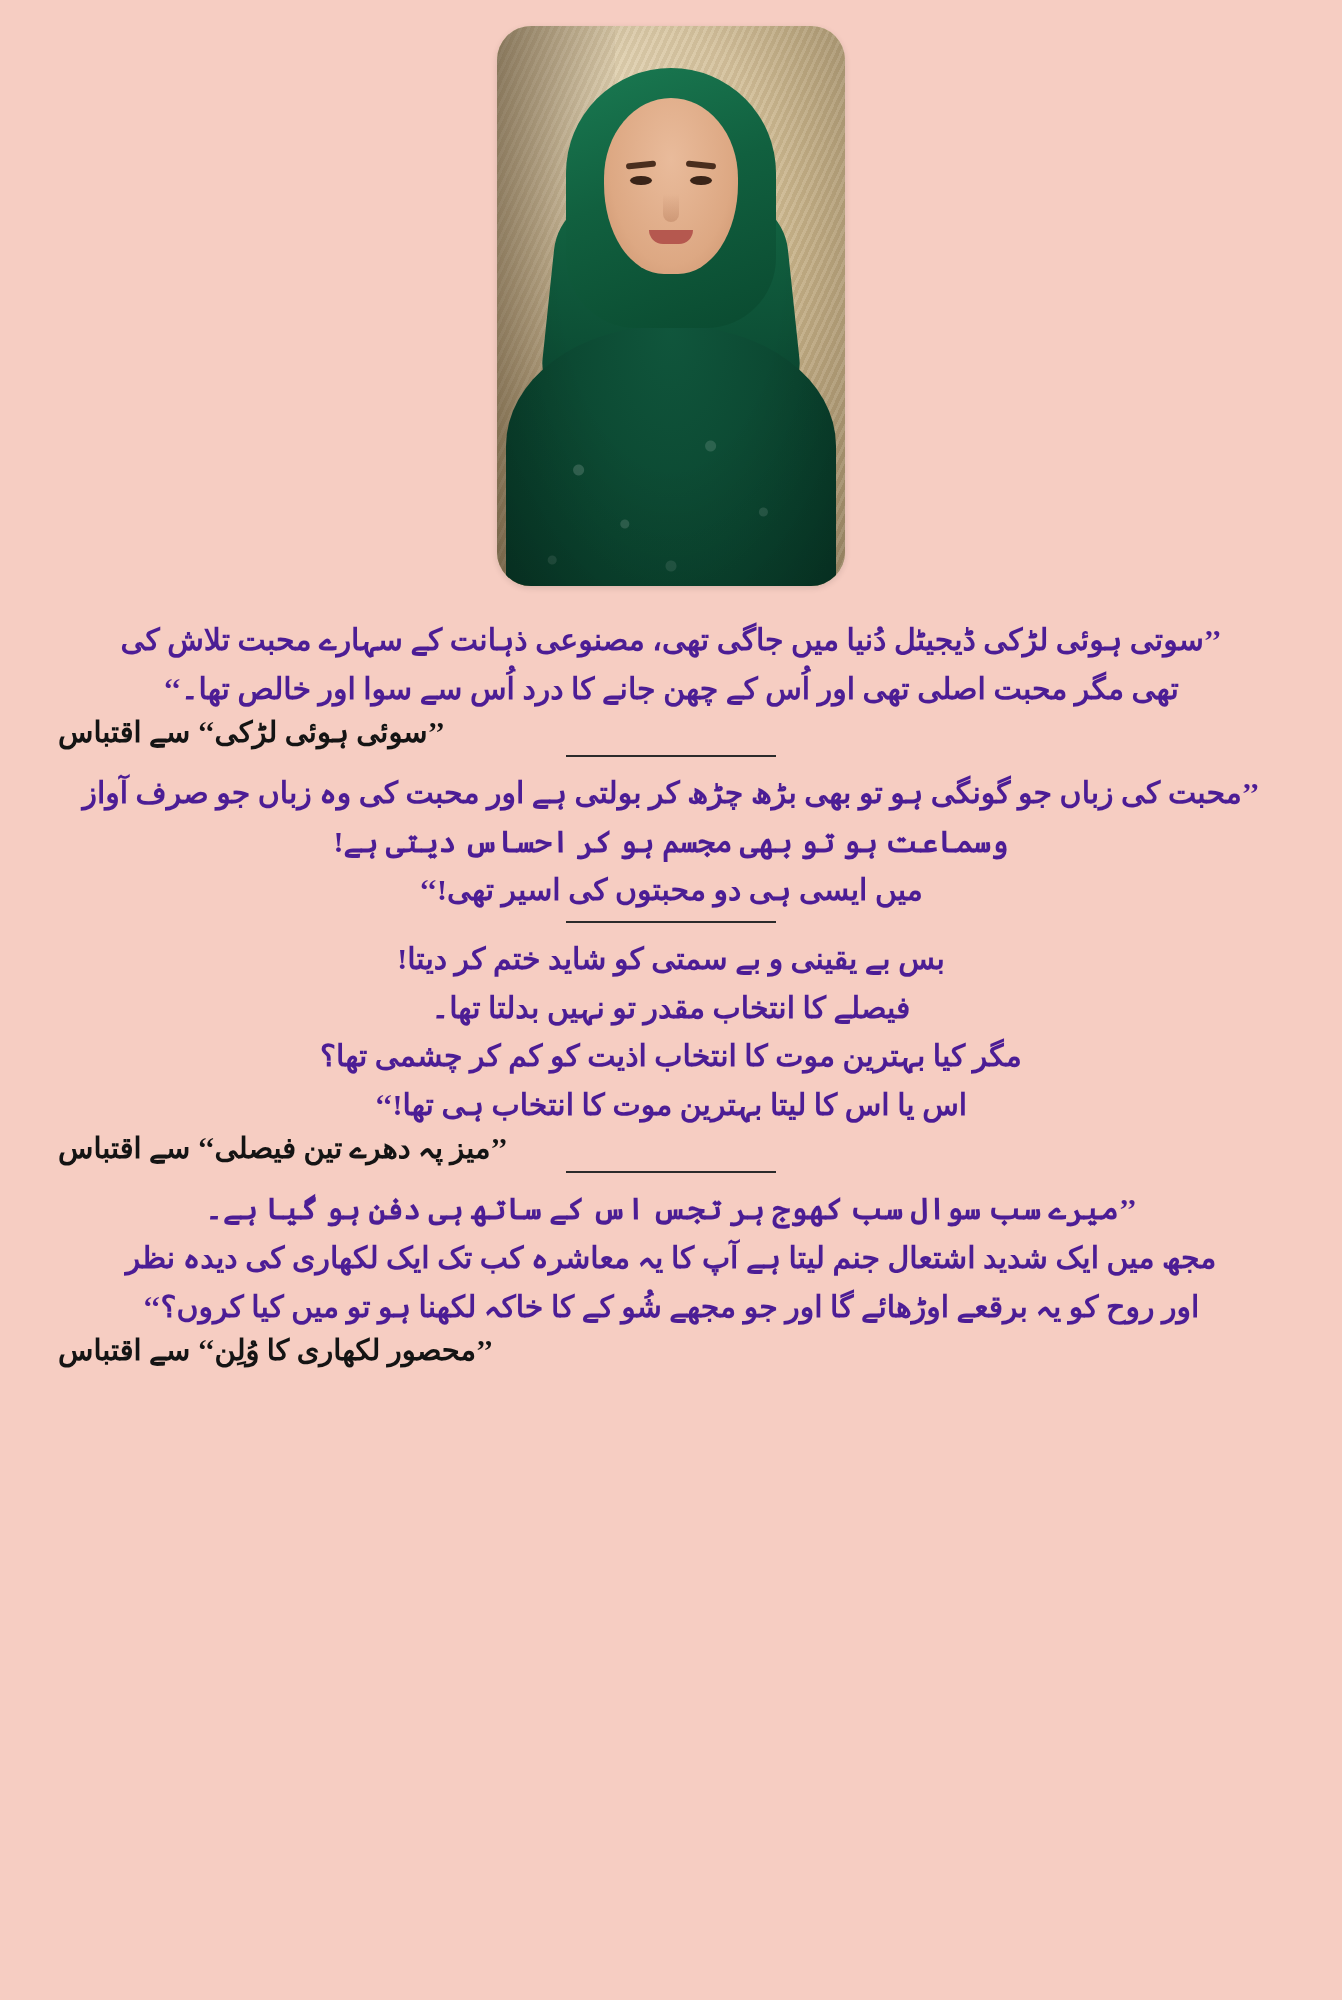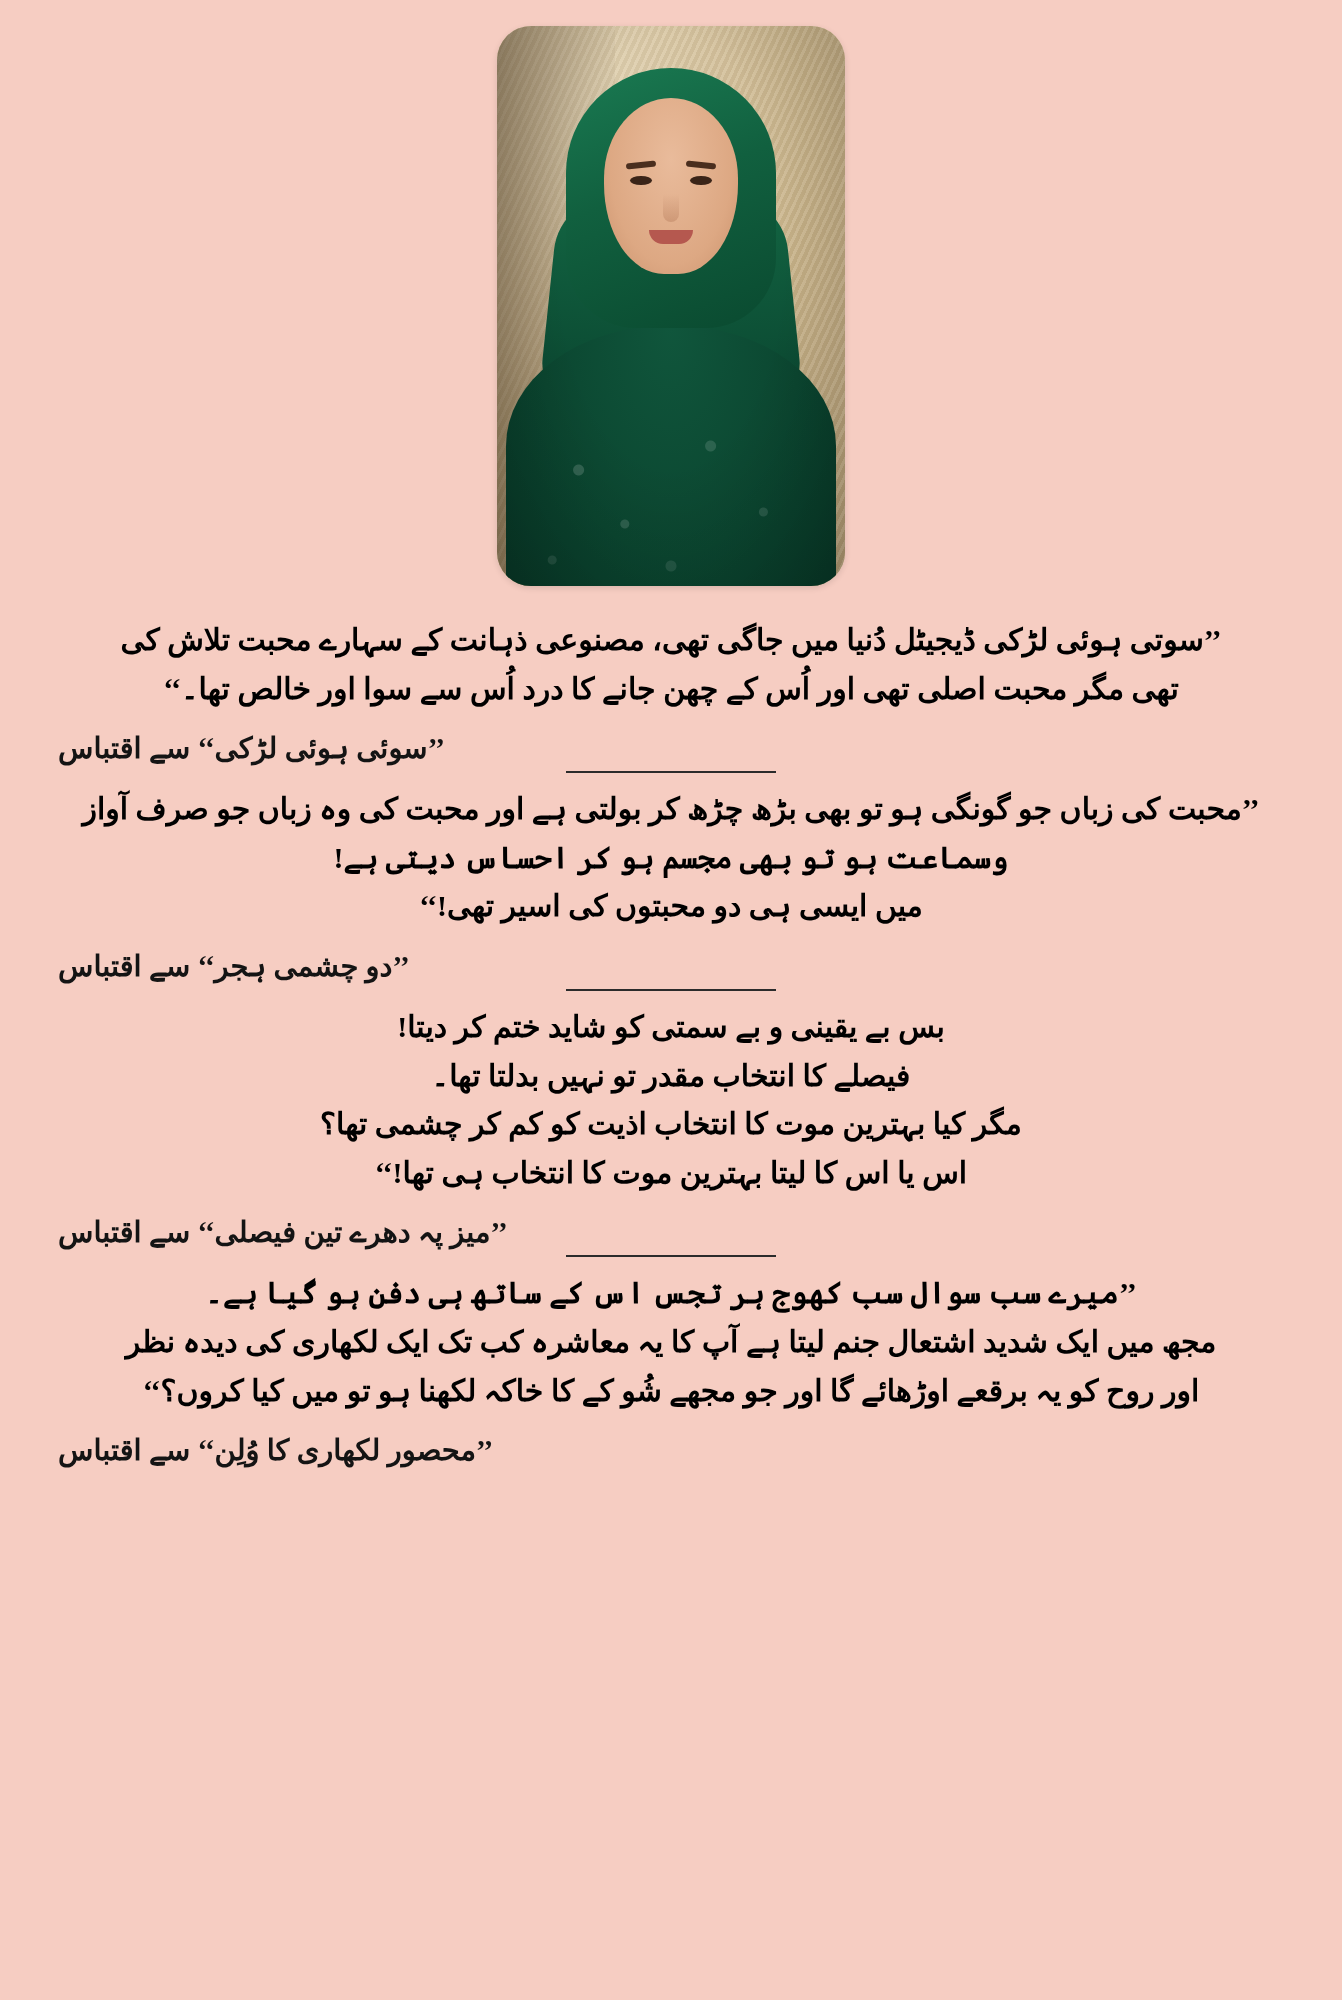--- a/index.html
+++ b/index.html
@@ -123,34 +123,34 @@
   
   .content {
     padding: 30px 34px 0 34px;
     direction: rtl;
     text-align: right;
   }
   .quote-block { margin-bottom: 6px; }
   .line {
     font-size: 30px;
     line-height: 1.62;
-    color: #000000;
+    color: #4c1d95;
     white-space: nowrap;
     overflow: hidden;
     font-weight: 600;
     letter-spacing: 0px;
   }
   .line.center { text-align: center; }
 
   .attrib {
     font-size: 29px;
     color: #141414;
     text-align: left;
     font-weight: 600;
-    margin-top: 18px;
+    margin-top: 2px;
     padding-left: 24px;
   }
 
   .divider {
     width: 210px;
     height: 0;
     border-top: 2px solid #2b2b2b;
     margin: 6px auto 12px auto;
   }
 </style>
@@ -185,21 +185,20 @@
       <div class="line center">’’سوتی ہوئی لڑکی ڈیجیٹل دُنیا میں جاگی تھی، مصنوعی ذہانت کے سہارے محبت تلاش کی</div>
       <div class="line center">تھی مگر محبت اصلی تھی اور اُس کے چھن جانے کا درد اُس سے سوا اور خالص تھا۔‘‘</div>
       <div class="attrib">’’سوئی ہوئی لڑکی‘‘ سے اقتباس</div>
     </div>
     <div class="divider"></div>
 
     <div class="quote-block">
       <div class="line center">’’محبت کی زباں جو گونگی ہو تو بھی بڑھ چڑھ کر بولتی ہے اور محبت کی وہ زباں جو صرف آواز</div>
       <div class="line center">وسماعت ہو تو بھی مجسم ہو کر احساس دیتی ہے!</div>
       <div class="line center">میں ایسی ہی دو محبتوں کی اسیر تھی!‘‘</div>
-      <div class="attrib">’’دو چشمی ہجر‘‘ سے اقتباس</div>
     </div>
     <div class="divider"></div>
 
     <div class="quote-block">
       <div class="line center">بس بے یقینی و بے سمتی کو شاید ختم کر دیتا!</div>
       <div class="line center">فیصلے کا انتخاب مقدر تو نہیں بدلتا تھا۔</div>
       <div class="line center">مگر کیا بہترین موت کا انتخاب اذیت کو کم کر چشمی تھا؟</div>
       <div class="line center">اس یا اس کا لیتا بہترین موت کا انتخاب ہی تھا!‘‘</div>
       <div class="attrib">’’میز پہ دھرے تین فیصلی‘‘ سے اقتباس</div>
     </div>

